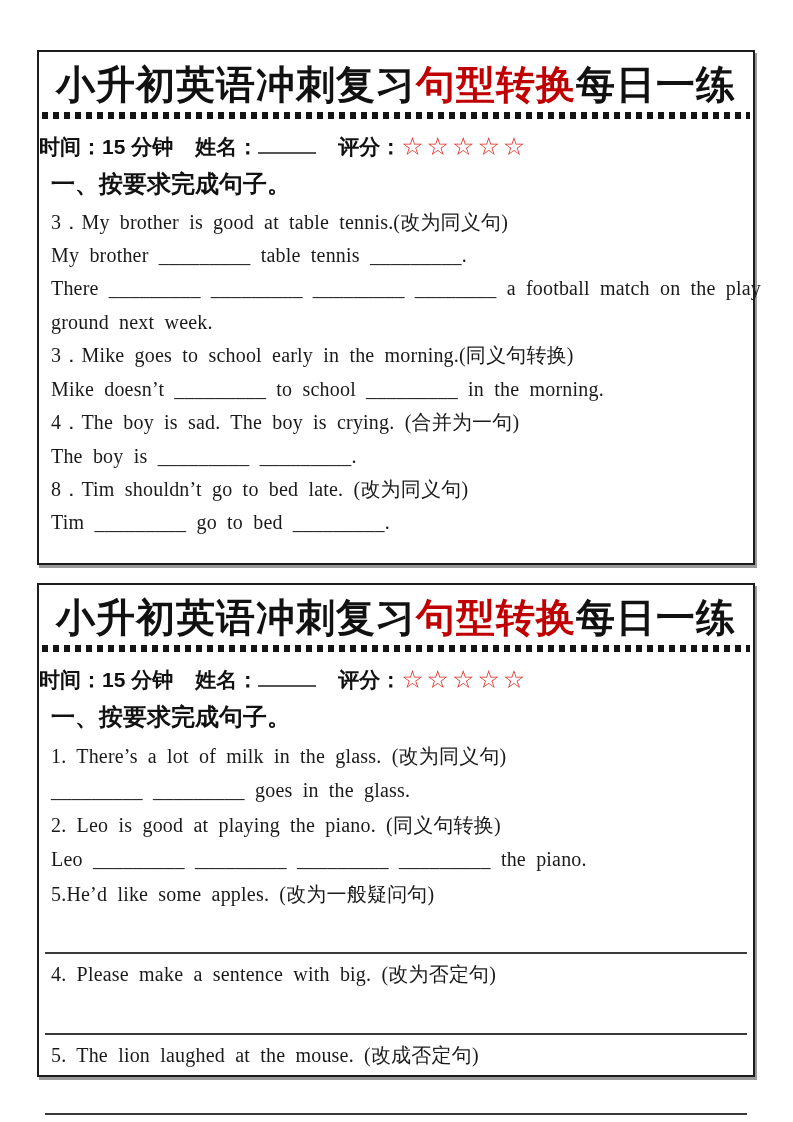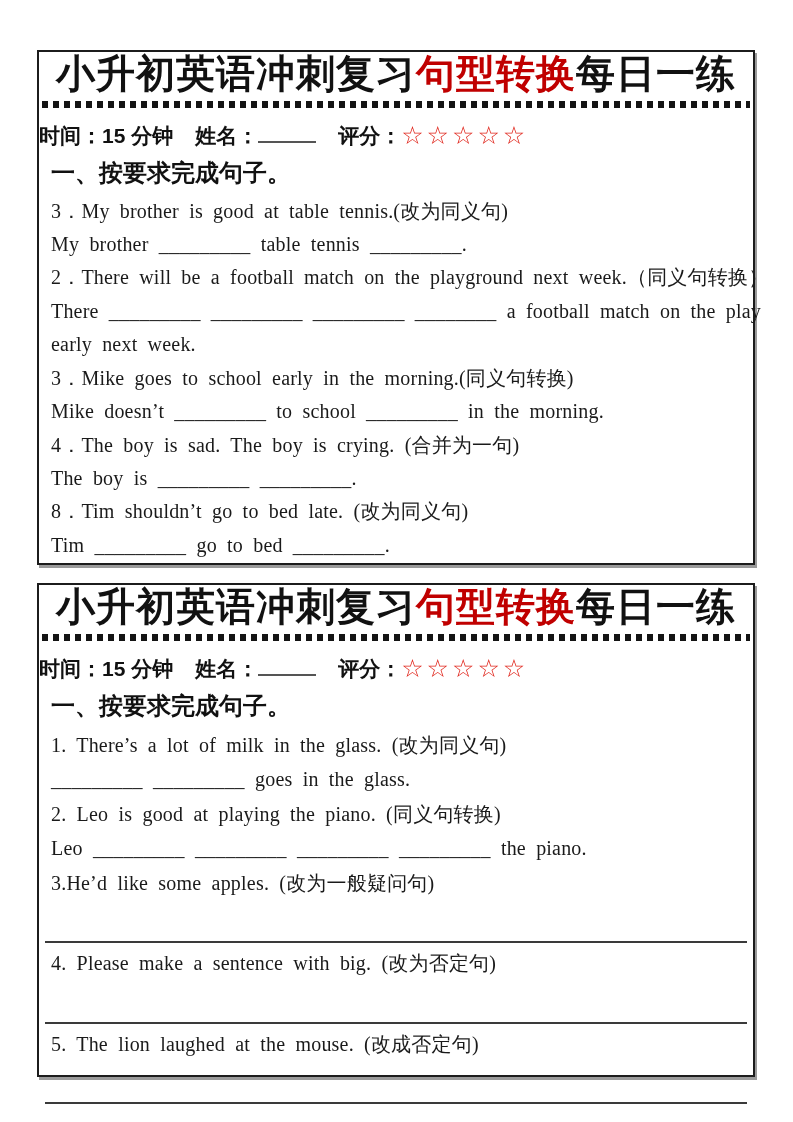--- a/index.html
+++ b/index.html
@@ -9,21 +9,21 @@
   }
   .panel{
     position:absolute;left:37px;width:718px;box-sizing:border-box;
     border:2px solid #1c1c1c;background:#ffffff;
     box-shadow:2px 3px 0 #9a9a9a;
   }
   .panel-1{top:50px;height:515px;}
   .panel-2{top:583px;height:494px;}
 
   .wtitle{
-    text-align:center;margin-top:0;line-height:1.12;
+    text-align:center;margin-top:11px;line-height:1.12;
     font-family:"Liberation Sans", sans-serif;font-weight:bold;
     font-size:39px;letter-spacing:1px;color:#111;white-space:nowrap;
   }
   .wtitle .hl{color:#c00000;}
 
   .dotted{
     height:7px;margin:5px 3px 0 3px;
     background-image:repeating-linear-gradient(to right,#141414 0 6px,transparent 6px 11px);
   }
 
@@ -67,23 +67,22 @@
 
   <div class="dotted"></div>
 
   <div class="info"><span>时间：</span><span>15 分钟</span><span class="gap"></span><span>姓名：</span><span class="name-blank"></span><span class="gap"></span><span>评分：</span><span class="stars">☆☆☆☆☆</span></div>
 
   <div class="heading">一、按要求完成句子。</div>
 
   <div class="lines">
     <div class="line">3．My brother is good at table tennis.(改为同义句)</div>
     <div class="line">My brother _________ table tennis _________.</div>
-    <div class="line">2．There will be a football match on the playground next week.（同义句转换）</div>
     <div class="line">There _________ _________ _________ ________ a football match on the play</div>
-    <div class="line">early next week.</div>
+    <div class="line">ground next week.</div>
     <div class="line">3．Mike goes to school early in the morning.(同义句转换)</div>
     <div class="line">Mike doesn’t _________ to school _________ in the morning.</div>
     <div class="line">4．The boy is sad. The boy is crying. (合并为一句)</div>
     <div class="line">The boy is _________ _________.</div>
     <div class="line">8．Tim shouldn’t go to bed late. (改为同义句)</div>
     <div class="line">Tim _________ go to bed _________.</div>
   </div>
 </div>
 
 <div class="panel panel-2">
@@ -93,20 +92,20 @@
 
   <div class="info"><span>时间：</span><span>15 分钟</span><span class="gap"></span><span>姓名：</span><span class="name-blank"></span><span class="gap"></span><span>评分：</span><span class="stars">☆☆☆☆☆</span></div>
 
   <div class="heading">一、按要求完成句子。</div>
 
   <div class="lines">
     <div class="line">1. There’s a lot of milk in the glass. (改为同义句)</div>
     <div class="line">_________ _________ goes in the glass.</div>
     <div class="line">2. Leo is good at playing the piano. (同义句转换)</div>
     <div class="line">Leo _________ _________ _________ _________ the piano.</div>
-    <div class="line">3.He’d like some apples. (改为一般疑问句)</div>
+    <div class="line">5.He’d like some apples. (改为一般疑问句)</div>
     <div class="line rule"></div>
     <div class="line">4. Please make a sentence with big. (改为否定句)</div>
     <div class="line rule"></div>
     <div class="line">5. The lion laughed at the mouse. (改成否定句)</div>
     <div class="line rule"></div>
   </div>
 </div>
 
 </body></html>

